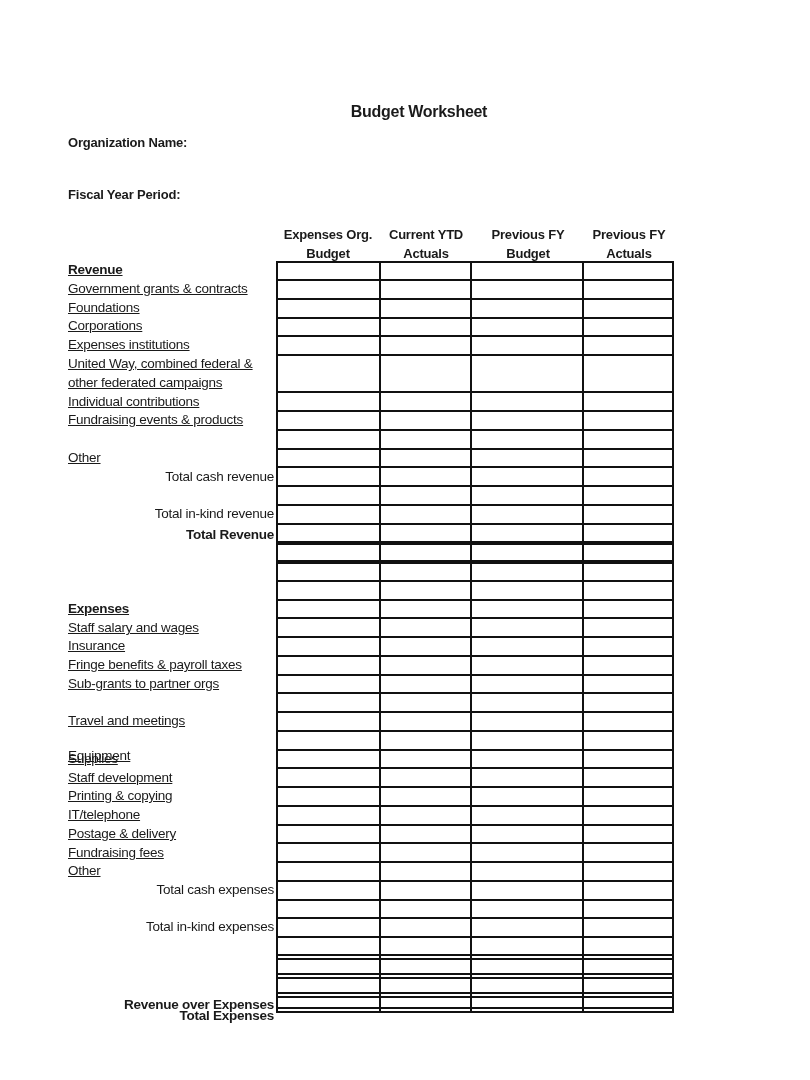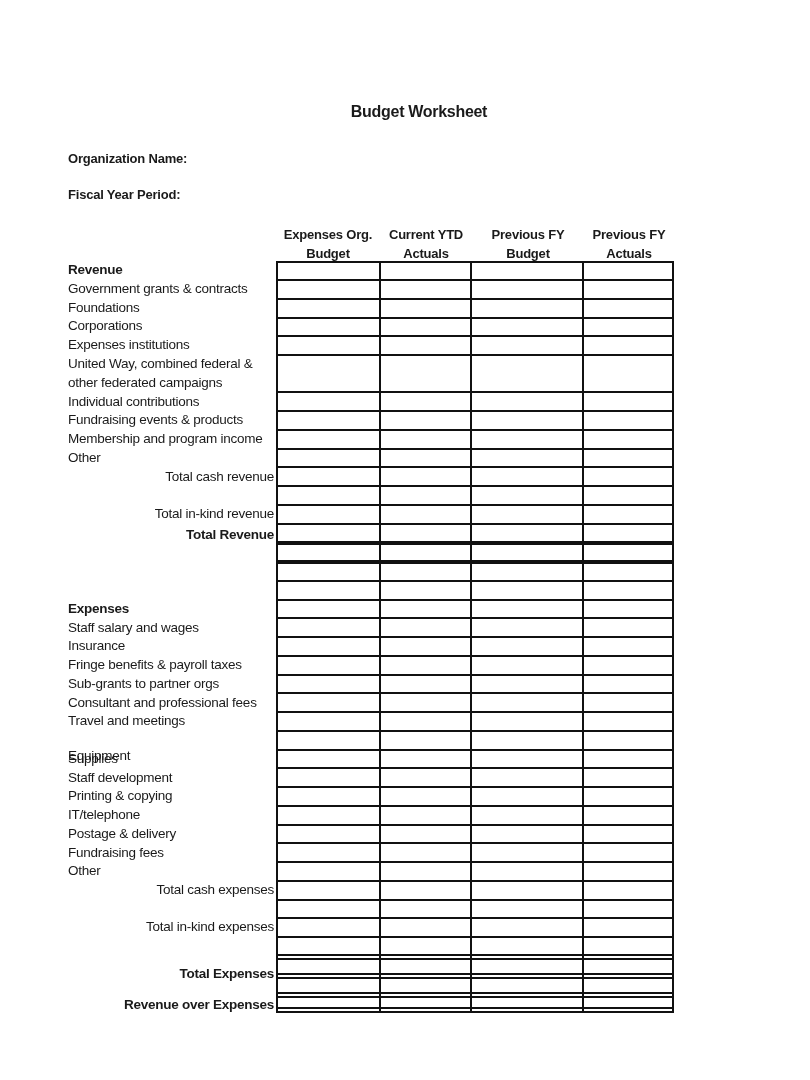--- a/index.html
+++ b/index.html
@@ -5,37 +5,37 @@
   html, body { margin: 0; padding: 0; background: #ffffff; }
   body { width: 810px; height: 1080px; position: relative; overflow: hidden;
          font-family: "Liberation Sans", sans-serif; color: #1a1a1a; }
   .page { position: absolute; left: 0; top: 0; width: 810px; height: 1080px; background: #fff; }
   .title { position: absolute; left: 0; width: 838px; top: 103px; text-align: center;
            font-weight: bold; font-size: 16px; letter-spacing: -0.3px; }
   .meta-label { position: absolute; left: 68px; font-weight: bold; font-size: 13px; letter-spacing: -0.2px; }
   .col-head { position: absolute; top: 225px; text-align: center; font-weight: bold;
               font-size: 13px; line-height: 19px; letter-spacing: -0.2px; }
   .label { position: absolute; font-size: 13.5px; line-height: 18.8px; white-space: nowrap; letter-spacing: -0.25px; }
-  .label.left { left: 68px; }
+  .label.left { left: 68px; text-decoration: underline; }
   .label.right { right: 536px; text-align: left; }
   .label.bold { font-weight: bold; }
   .grid { position: absolute; left: 276px; top: 261px; width: 398px; height: 752px;
           border: 2px solid #111; box-sizing: border-box; }
   .hline { position: absolute; left: 276px; width: 398px; height: 2px; background: #111; }
   .hline.thick { height: 4px; }
   .vline { position: absolute; top: 261px; width: 2px; height: 752px; background: #111; }
 </style>
 </head>
 <body>
 
 <div class="page">
 
   <div class="title">Budget Worksheet</div>
 
-  <div class="meta-label" style="top:151px">Organization Name:</div>
+  <div class="meta-label" style="top:135px">Organization Name:</div>
   <div class="meta-label" style="top:187px">Fiscal Year Period:</div>
 
   <div class="col-head" style="left:276px;width:104px">
     <div>Expenses Org.</div>
     <div>Budget</div>
   </div>
   <div class="col-head" style="left:380px;width:92px">
     <div>Current YTD</div>
     <div>Actuals</div>
   </div>
@@ -50,44 +50,42 @@
 
   <div class="label left bold" style="top:261px">Revenue</div>
   <div class="label left" style="top:280px">Government grants &amp; contracts</div>
   <div class="label left" style="top:299px">Foundations</div>
   <div class="label left" style="top:317px">Corporations</div>
   <div class="label left" style="top:336px">Expenses institutions</div>
   <div class="label left" style="top:355px">United Way, combined federal &amp;</div>
   <div class="label left" style="top:374px">other federated campaigns</div>
   <div class="label left" style="top:393px">Individual contributions</div>
   <div class="label left" style="top:411px">Fundraising events &amp; products</div>
-  <div class="label left" style="top:430px">Membership and program income</div>
   <div class="label left" style="top:449px">Other</div>
   <div class="label right" style="top:468px">Total cash revenue</div>
   <div class="label right" style="top:505px">Total in-kind revenue</div>
   <div class="label right bold" style="top:526px">Total Revenue</div>
 
   <div class="label left bold" style="top:600px">Expenses</div>
   <div class="label left" style="top:619px">Staff salary and wages</div>
   <div class="label left" style="top:637px">Insurance</div>
   <div class="label left" style="top:656px">Fringe benefits &amp; payroll taxes</div>
   <div class="label left" style="top:675px">Sub-grants to partner orgs</div>
-  <div class="label left" style="top:694px">Consultant and professional fees</div>
   <div class="label left" style="top:712px">Travel and meetings</div>
   <div class="label left" style="top:747px">Equipment</div>
   <div class="label left" style="top:750px">Supplies</div>
   <div class="label left" style="top:769px">Staff development</div>
   <div class="label left" style="top:787px">Printing &amp; copying</div>
   <div class="label left" style="top:806px">IT/telephone</div>
   <div class="label left" style="top:825px">Postage &amp; delivery</div>
   <div class="label left" style="top:844px">Fundraising fees</div>
   <div class="label left" style="top:862px">Other</div>
   <div class="label right" style="top:881px">Total cash expenses</div>
   <div class="label right" style="top:918px">Total in-kind expenses</div>
-  <div class="label right bold" style="top:965px">Total Expenses</div>
+  <div class="label right bold" style="top:1007px">Total Expenses</div>
   <div class="label right bold" style="top:996px">Revenue over Expenses</div>
 
   <div class="grid"></div>
 
   <div class="vline" style="left:379px"></div>
   <div class="vline" style="left:470px"></div>
   <div class="vline" style="left:582px"></div>
 
   <div class="hline" style="top:279px"></div>
   <div class="hline" style="top:298px"></div>

